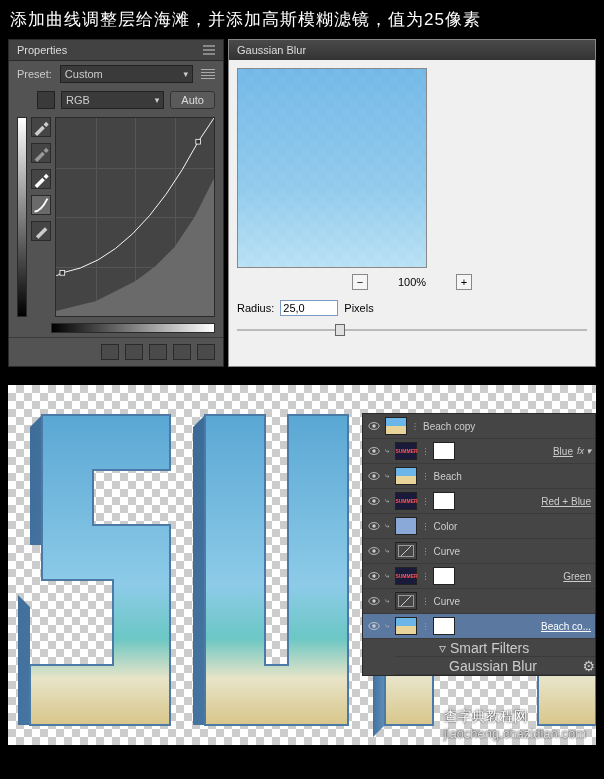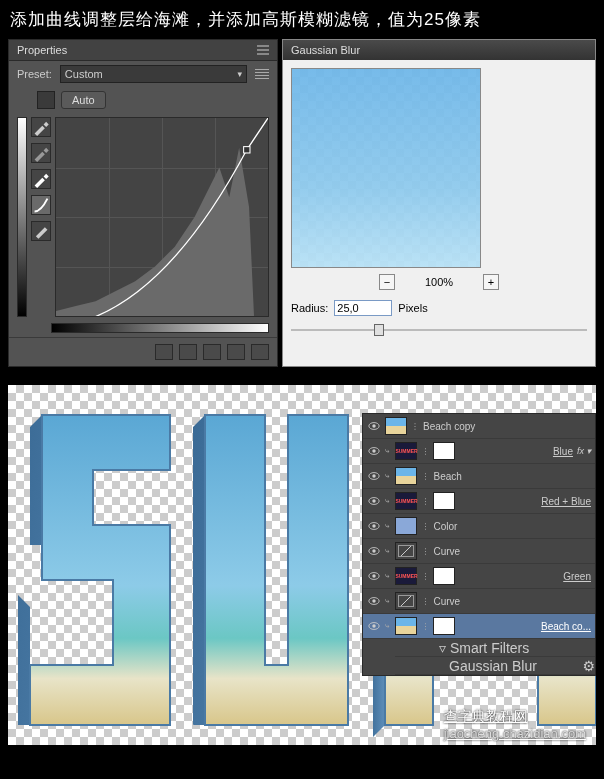--- a/index.html
+++ b/index.html
@@ -1,21 +1,21 @@
 <!DOCTYPE html>
 <html><head>
 <meta charset="utf-8">
 <style>
 * { margin:0; padding:0; box-sizing:border-box; font-family:Tahoma,sans-serif; }
 body { background:#000; width:604px; height:779px; position:relative; overflow:hidden; }
 .instruction { color:#fff; font-size:17px; padding:8px 10px; letter-spacing:1px; }
 .top-row { display:flex; gap:4px; padding:0 8px; }
 
 
-.properties { background:#535353; width:270px; border:1px solid #2a2a2a; font-size:11px; color:#ccc; }
+.properties { background:#535353; width:216px; border:1px solid #2a2a2a; font-size:11px; color:#ccc; }
 .prop-header { background:#424242; display:flex; align-items:center; padding:4px 8px; border-bottom:1px solid #2a2a2a; }
 .prop-header span { color:#ddd; font-size:11px; }
 .prop-menu { margin-left:auto; display:flex; flex-direction:column; gap:2px; }
 .prop-menu div { width:12px; height:2px; background:#888; }
 .curves-type { display:flex; align-items:center; padding:6px 8px; gap:6px; }
 .curves-icon { width:22px; height:22px; background:linear-gradient(135deg,#666 50%,#888 50%); border:1px solid #333; }
 .preset-row { display:flex; align-items:center; padding:4px 8px; gap:8px; }
 .dropdown { background:#3a3a3a; border:1px solid #222; color:#ccc; padding:2px 4px; flex:1; display:flex; justify-content:space-between; align-items:center; font-size:11px; }
 .dropdown::after { content:"▾"; font-size:9px; }
 .menu-icon { width:14px; height:10px; background:repeating-linear-gradient(#aaa 0 1px,transparent 1px 3px); }
@@ -72,21 +72,21 @@
 .thumb.summer { background:#1a1a3a; display:flex; align-items:center; justify-content:center; font-size:5px; color:#f55; font-weight:bold; }
 .thumb.color { background:#8aa8d8; }
 .thumb.curve { background:#454545; position:relative; }
 .thumb.curve::after { content:""; position:absolute; inset:2px; border:1px solid #999; background:linear-gradient(135deg,transparent 48%,#ccc 48% 52%,transparent 52%); }
 .link-icon { width:8px; font-size:8px; color:#aaa; }
 .layer-name { flex:1; white-space:nowrap; overflow:hidden; text-overflow:ellipsis; }
 .layer-name.u { text-decoration:underline;text-align:right; }
 .fx { font-size:9px; font-style:italic; color:#ccc; }
 .arrow { color:#aaa; font-size:8px; margin-right:2px; }
 .sub-row { padding-left:40px; font-size:14px; color:#ccc; display:flex; align-items:center; gap:4px; min-height:18px; border-bottom:1px solid #3a3a3a;margin-left:32px; }
-.watermark { position:absolute; bottom:4px; right:10px; color:#fff; font-size:14px; text-shadow:0 0 2px #000;text-decoration:underline; }
+.watermark { position:absolute; bottom:4px; right:10px; color:#fff; font-size:14px; text-shadow:0 0 2px #000; }
 .watermark .sub { font-size:13px; color:#ddd; }
 </style>
 </head>
 <body>
 
 <div class="instruction">添加曲线调整层给海滩，并添加高斯模糊滤镜，值为25像素</div>
 
 <div class="top-row">
 
   <div class="properties">
@@ -100,20 +100,23 @@
     </div>
     <div class="preset-row">
       <span>Preset:</span>
       <div class="dropdown">
           <span>Custom</span>
         </div>
       <div class="menu-icon"></div>
     </div>
     <div class="channel-row">
       <div class="hand-icon"></div>
+      <div class="dropdown">
+          <span>RGB</span>
+        </div>
       <button class="auto-btn">Auto</button>
     </div>
     <div class="curves-area">
       <div class="gradient-bar-v"></div>
       <div class="tools-col">
         <div class="tool">
             <svg viewBox="0 0 14 14">
               <path d="M2 12 L8 6 L10 8 L4 14 Z M9 5 L11 3 L13 5 L11 7 Z" fill="#ccc"></path>
             </svg>
           </div>

